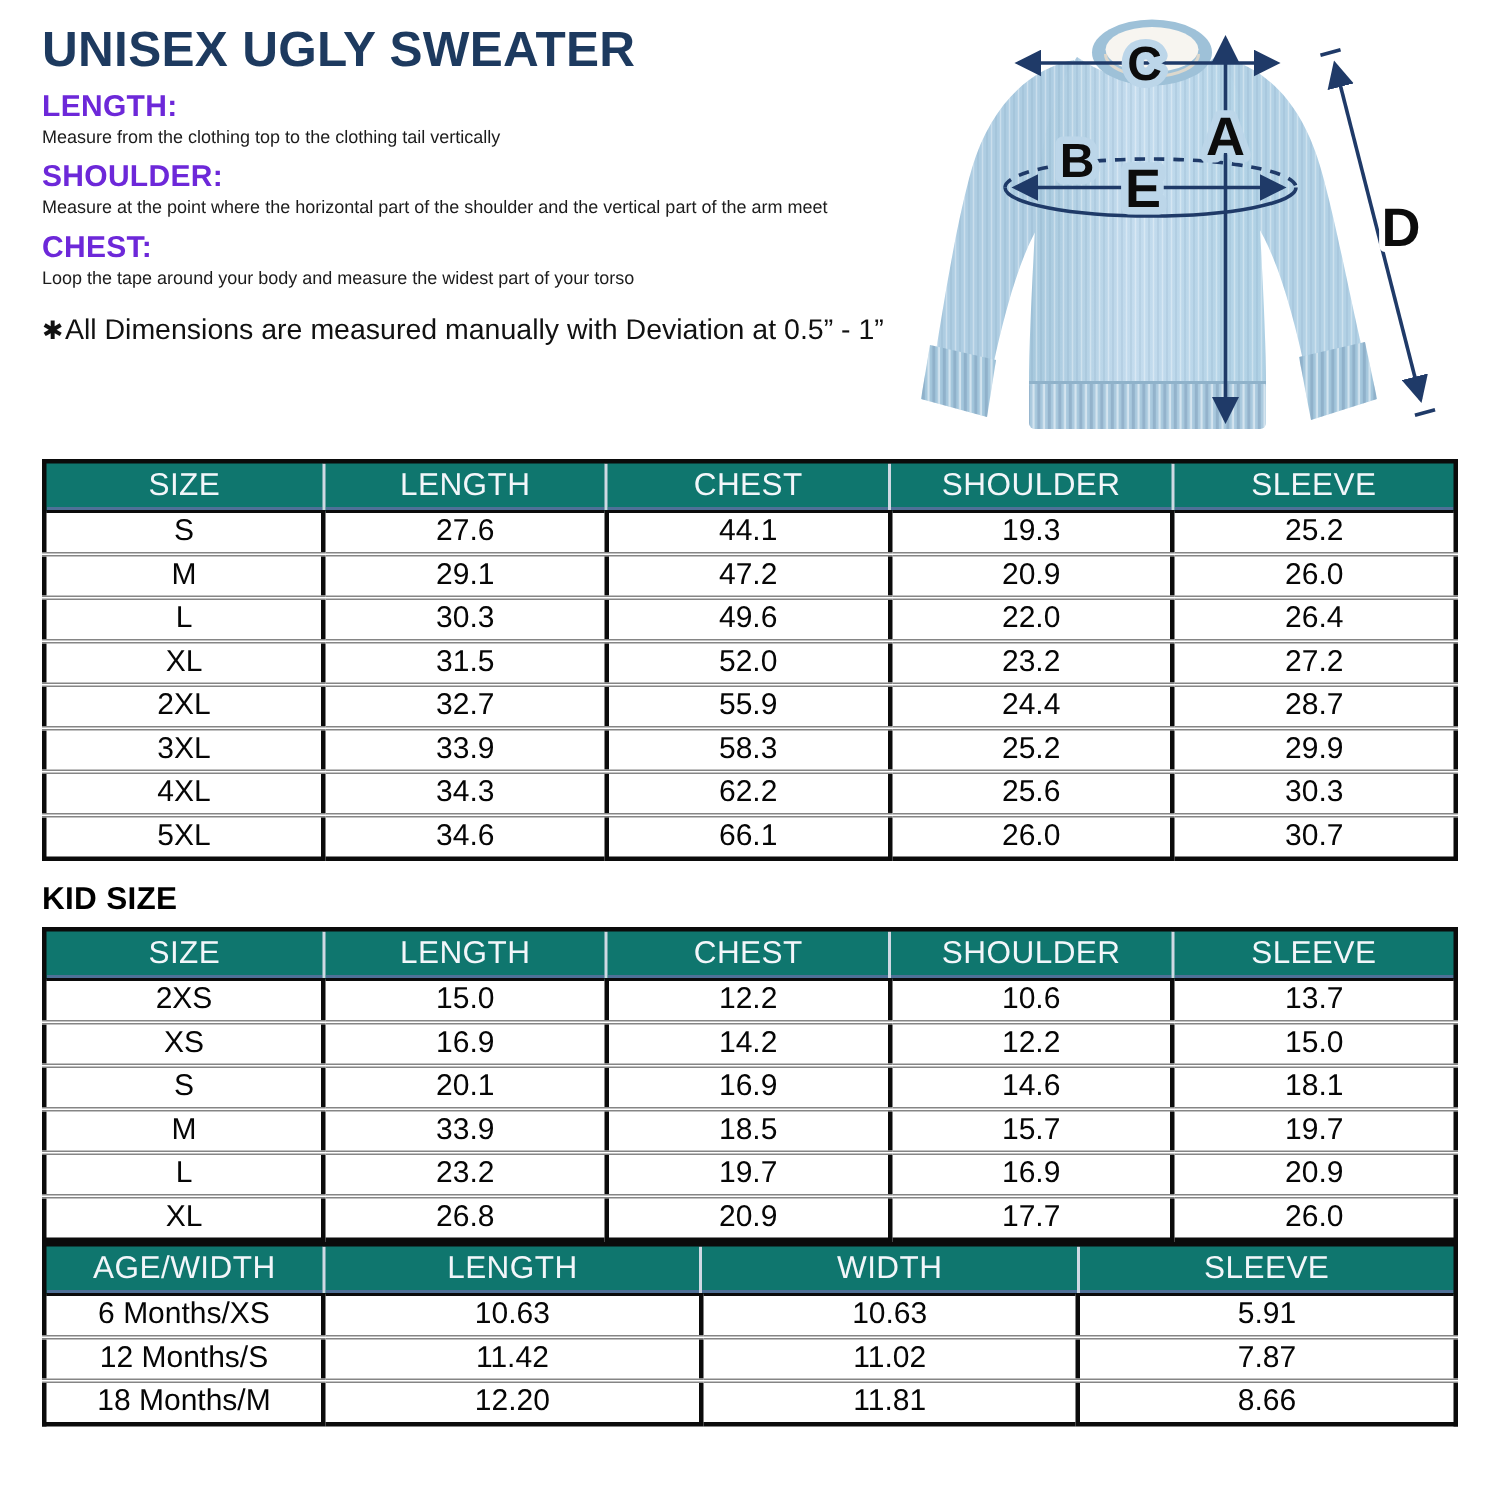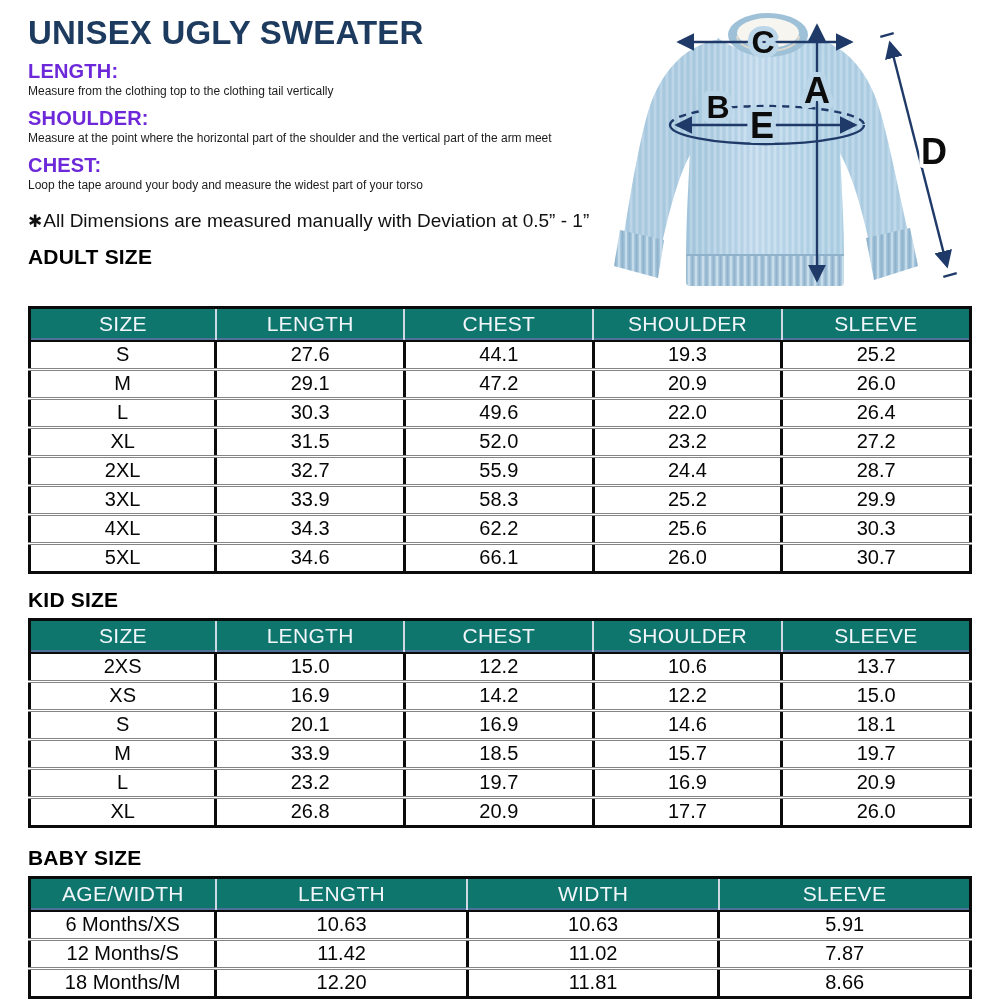--- a/index.html
+++ b/index.html
@@ -126,21 +126,20 @@
         <g font-family="Liberation Sans, sans-serif" font-weight="700" fill="#0c0c0c" text-anchor="middle" style="paint-order:stroke; stroke-linejoin:round">
           <text x="163" y="51" font-size="32" stroke="#bcd6e9" stroke-width="10">C</text>
           <text x="217" y="101" font-size="36" stroke="#bcd6e9" stroke-width="10">A</text>
           <text x="118" y="116" font-size="32" stroke="#bcd6e9" stroke-width="10">B</text>
           <text x="162" y="136" font-size="36" stroke="#bcd6e9" stroke-width="10">E</text>
           <text x="334" y="162" font-size="36" stroke="#ffffff" stroke-width="8">D</text>
         </g>
       </svg>
     </div>
 
-    <div class="sec-title first">ADULT SIZE</div>
   </div>
 
   <table class="size-table cols5">
     <colgroup>
         <col class="c0">
         <col class="cx">
         <col class="cx">
         <col class="cx">
         <col class="cx">
       </colgroup>
@@ -270,21 +269,20 @@
         <tr>
           <td>XL</td>
           <td>26.8</td>
           <td>20.9</td>
           <td>17.7</td>
           <td>26.0</td>
         </tr>
       </tbody>
     </table>
 
-  <div class="sec-title mt-baby">BABY SIZE</div>
   <table class="size-table cols4">
     <colgroup>
         <col class="c0">
         <col class="cx">
         <col class="cx">
         <col class="cx">
       </colgroup>
   <thead>
         <tr>
           <th>AGE/WIDTH</th>

